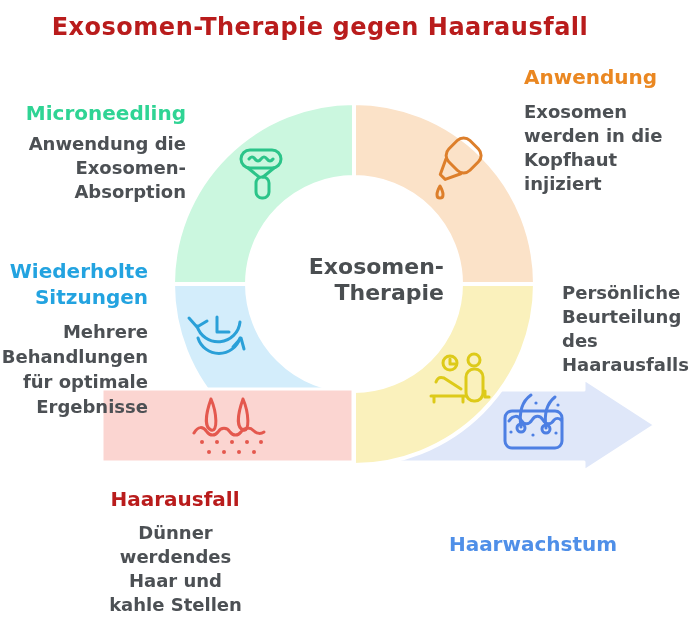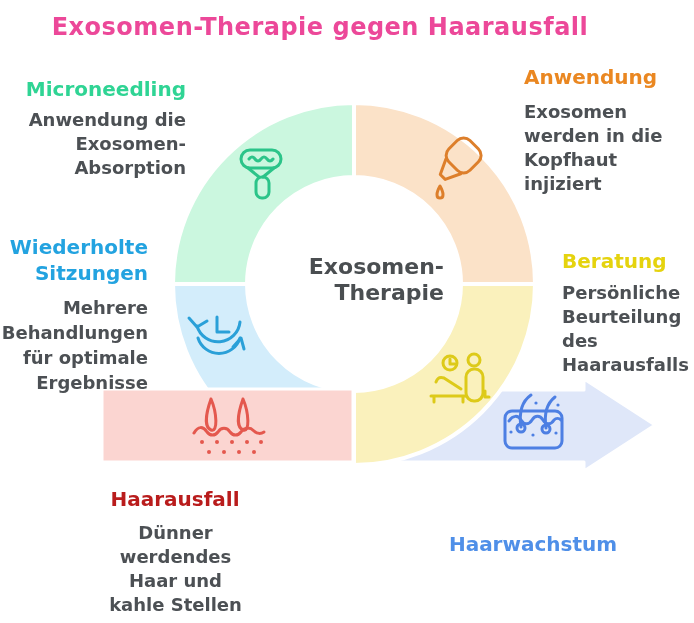--- a/index.html
+++ b/index.html
@@ -3,31 +3,31 @@
 <meta charset="utf-8">
 <style>
   html,body{margin:0;padding:0;background:#ffffff;}
   .stage{
     position:relative;width:694px;height:623px;background:#ffffff;overflow:hidden;
     font-family:"DejaVu Sans","Liberation Sans",sans-serif;
   }
   .title{
     position:absolute;left:0;top:12px;width:640px;margin:0;
     text-align:center;font-size:24px;line-height:30px;font-weight:bold;
-    color:#ec4899;letter-spacing:.5px;
+    color:#b91c1c;letter-spacing:.5px;
   }
   .diagram-svg{position:absolute;left:0;top:0;}
   .center-label{
     position:absolute;left:264px;top:254px;width:180px;
     text-align:right;font-size:22px;line-height:26px;font-weight:bold;color:#4a4e51;
   }
   .lbl{position:absolute;font-weight:bold;}
   .h{font-size:20px;line-height:26px;}
   .b{font-size:18px;line-height:24px;color:#4c5054;}
-  .ra{text-align:right;} .la{text-align:left;} .ca{text-align:center;}
+  .ra{text-align:right;margin-top:24px;} .la{text-align:left;} .ca{text-align:center;}
   
   .c-micro{color:#2fd494;} .c-anw{color:#ea8721;} .c-ber{color:#e5d30e;}
   .c-wied{color:#23a3e0;} .c-hausf{color:#b91c1c;} .c-hwach{color:#4f8fe8;}
   
   .micro-h {left:6px;   top:76px;  width:180px;}
   .micro-b {left:26px;  top:108px; width:160px;}
   .anw-h   {left:524px; top:64px;  width:170px;}
   .anw-b   {left:524px; top:100px; width:152px;}
   .wied-h  {left:0px;   top:234px; width:148px;}
   .wied-b  {left:0px;   top:295px; width:148px;line-height:25px;}
@@ -124,21 +124,20 @@
   </svg>
 
   <div class="center-label">Exosomen-Therapie</div>
 
   <div class="lbl h ra c-micro micro-h">Microneedling</div>
   <div class="lbl b ra micro-b">Anwendung die Exosomen-Absorption</div>
 
   <div class="lbl h la c-anw anw-h">Anwendung</div>
   <div class="lbl b la anw-b">Exosomen werden in die Kopfhaut injiziert</div>
 
-  <div class="lbl h la c-ber ber-h">Beratung</div>
   <div class="lbl b la ber-b">Persönliche Beurteilung des Haarausfalls</div>
 
   <div class="lbl h ra c-wied wied-h">Wiederholte Sitzungen</div>
   <div class="lbl b ra wied-b">Mehrere Behandlungen für optimale Ergebnisse</div>
 
   <div class="lbl h ca c-hausf hausf-h">Haarausfall</div>
   <div class="lbl b ca hausf-b">Dünner werdendes Haar und kahle Stellen</div>
 
   <div class="lbl h ca c-hwach hwach-h">Haarwachstum</div>
 

